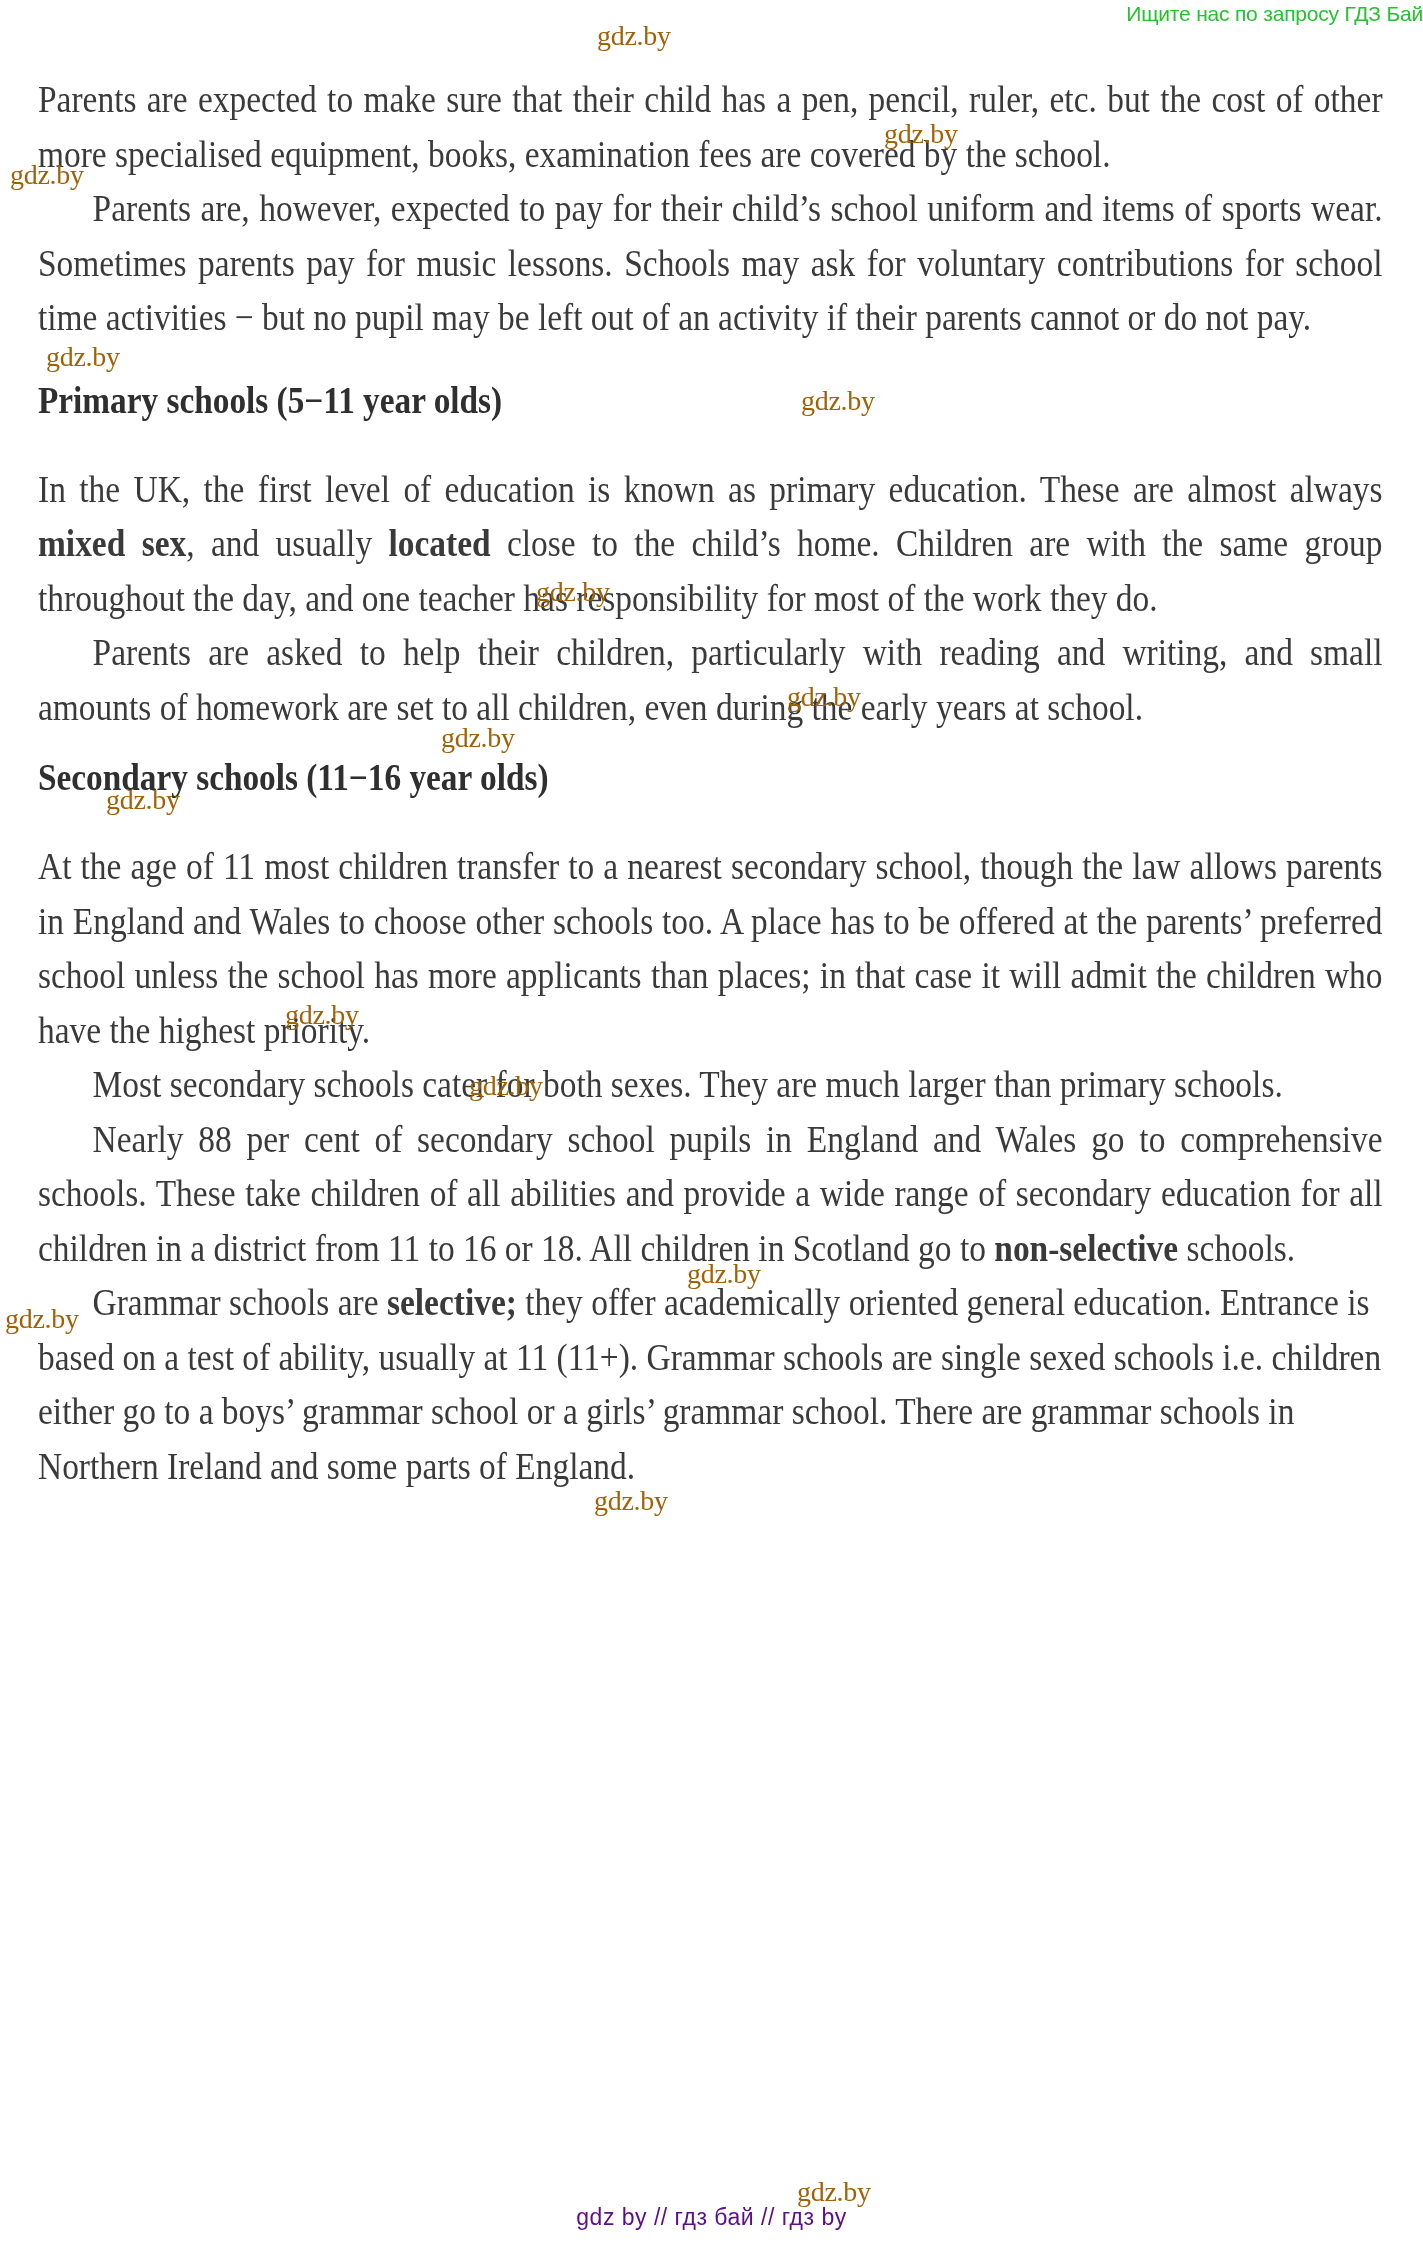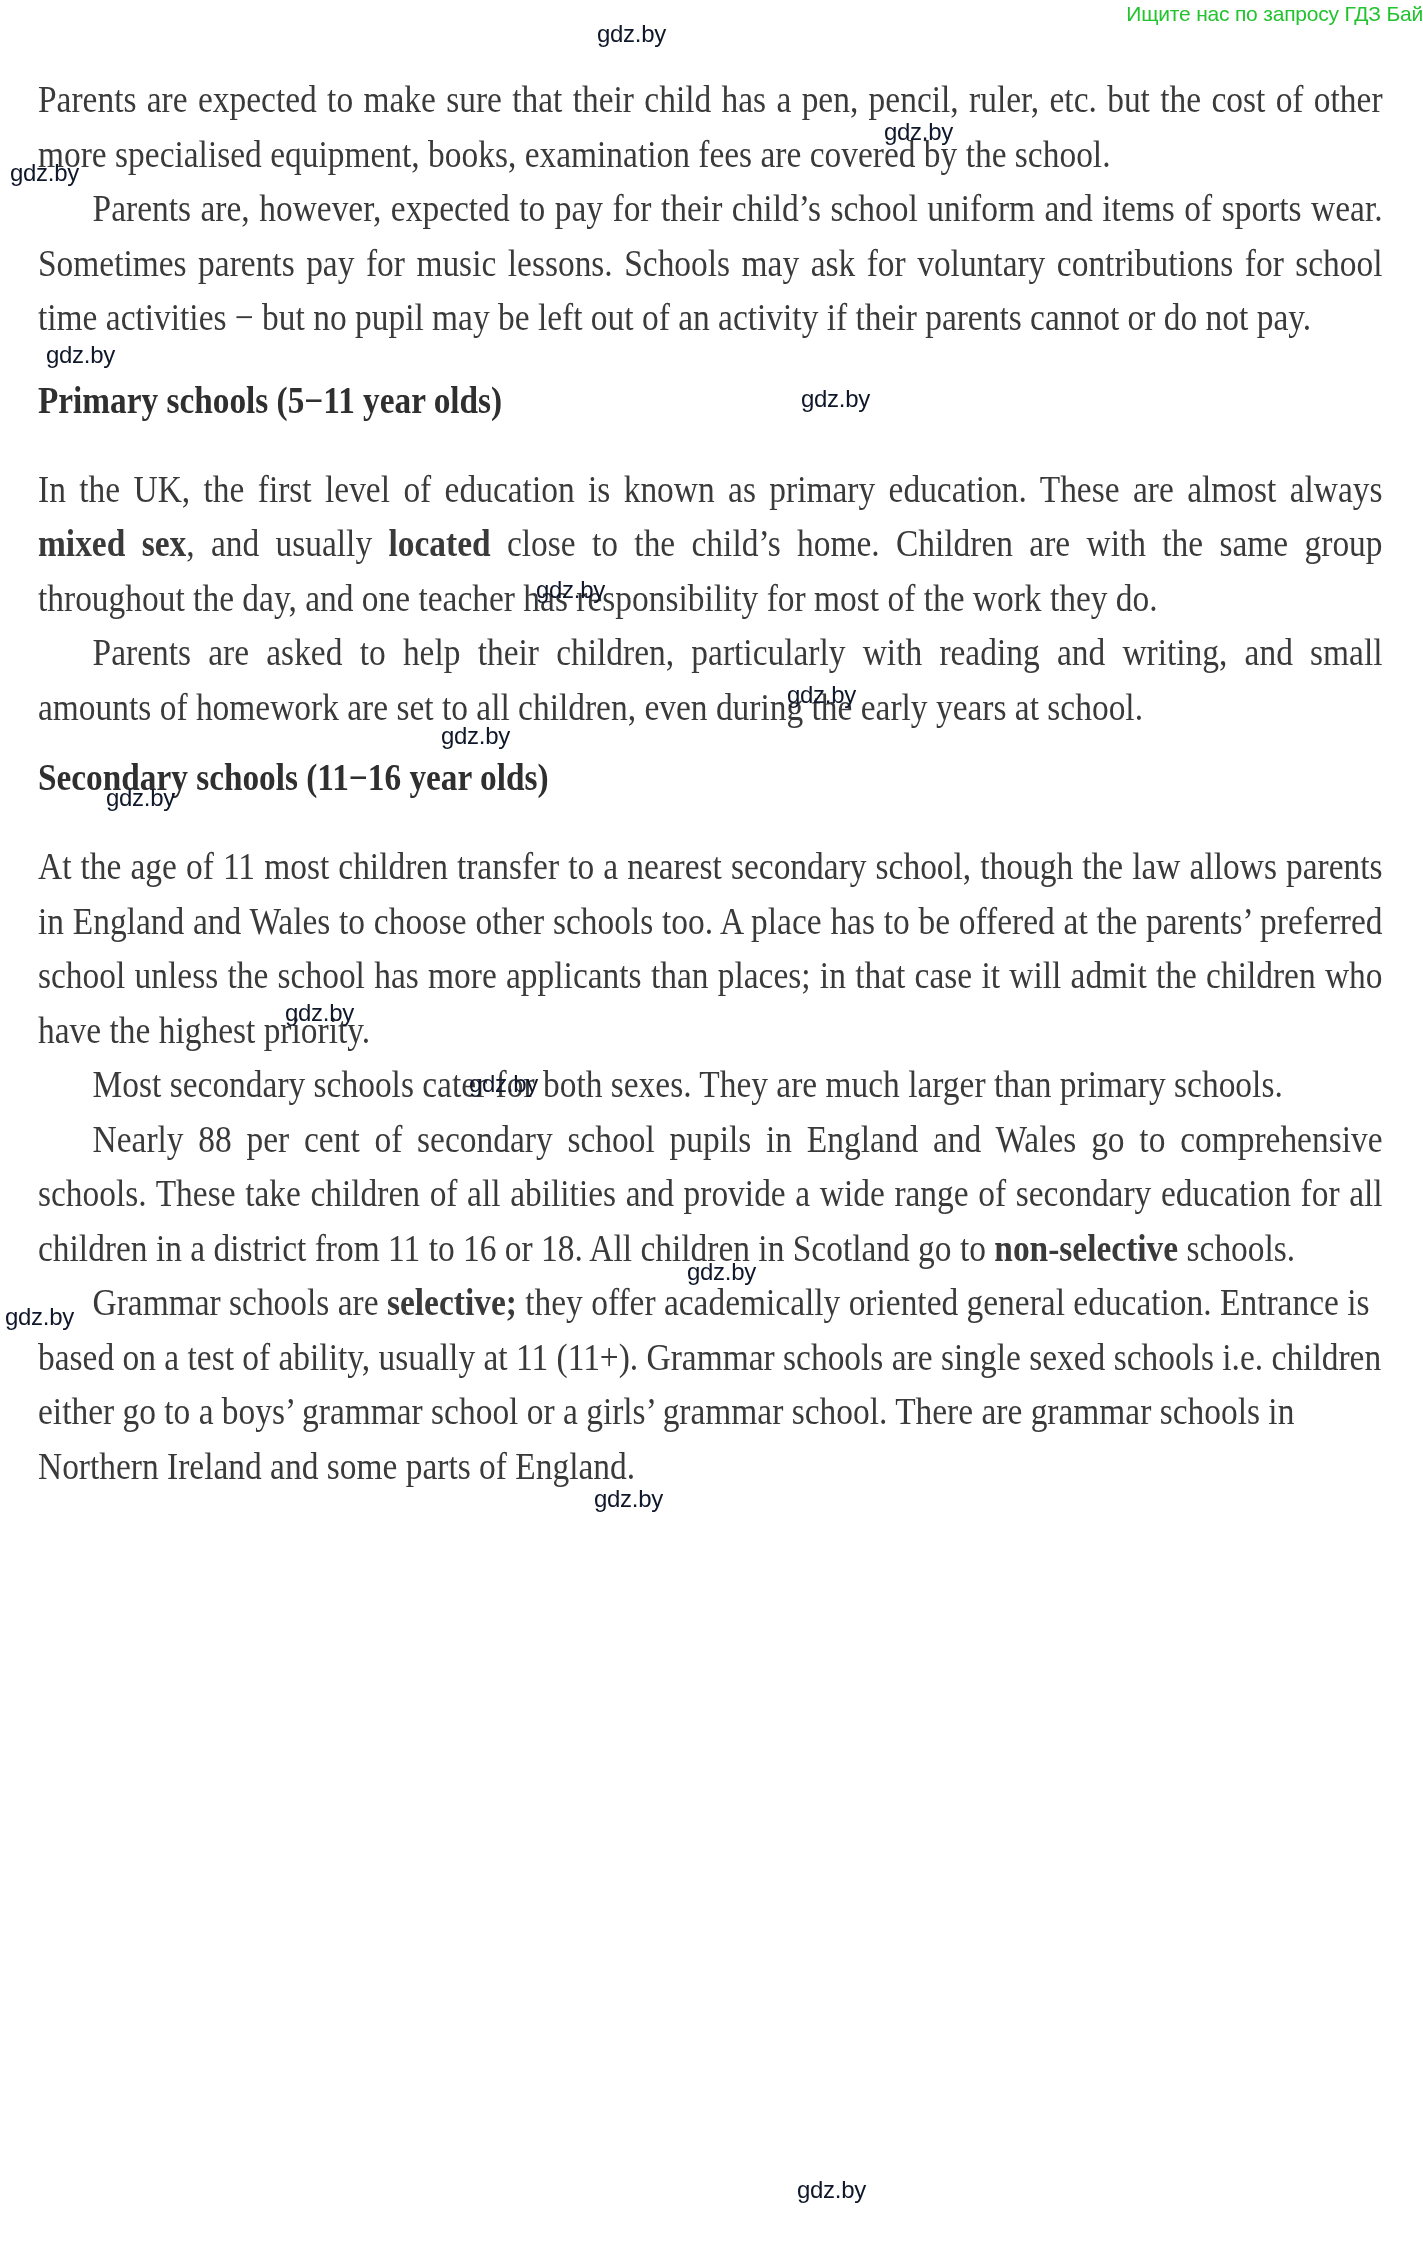--- a/index.html
+++ b/index.html
@@ -79,24 +79,24 @@
     white-space: nowrap;
   }
 
   .spacer-sm { height: 22px; }
   .spacer-md { height: 34px; }
   .spacer-lg { height: 40px; }
 
   
   .wm {
     position: absolute;
-    font-family: Liberation Sans, sans-serif;
-    font-size: 24px;
+    font-family: Liberation Serif, serif;
+    font-size: 28px;
     font-weight: 400;
-    color: #0f172a;
+    color: #a16207;
     white-space: nowrap;
     letter-spacing: -0.3px;
     pointer-events: none;
   }
 
   
   .footer-mark {
     position: absolute;
     bottom: 14px;
     left: 0;
@@ -157,14 +157,15 @@
   <div class="wm" style="left:787px;  top:681px;">gdz.by</div>
   <div class="wm" style="left:441px;  top:722px;">gdz.by</div>
   <div class="wm" style="left:106px;  top:784px;">gdz.by</div>
   <div class="wm" style="left:285px;  top:999px;">gdz.by</div>
   <div class="wm" style="left:469px;  top:1070px;">gdz.by</div>
   <div class="wm" style="left:687px;  top:1258px;">gdz.by</div>
   <div class="wm" style="left:5px;    top:1303px;">gdz.by</div>
   <div class="wm" style="left:594px;  top:1485px;">gdz.by</div>
   <div class="wm" style="left:797px;  top:2176px;">gdz.by</div>
 
+  <div class="footer-mark">gdz by  //  гдз бай  //  гдз by</div>
 
 </div>
 
 </body></html>

